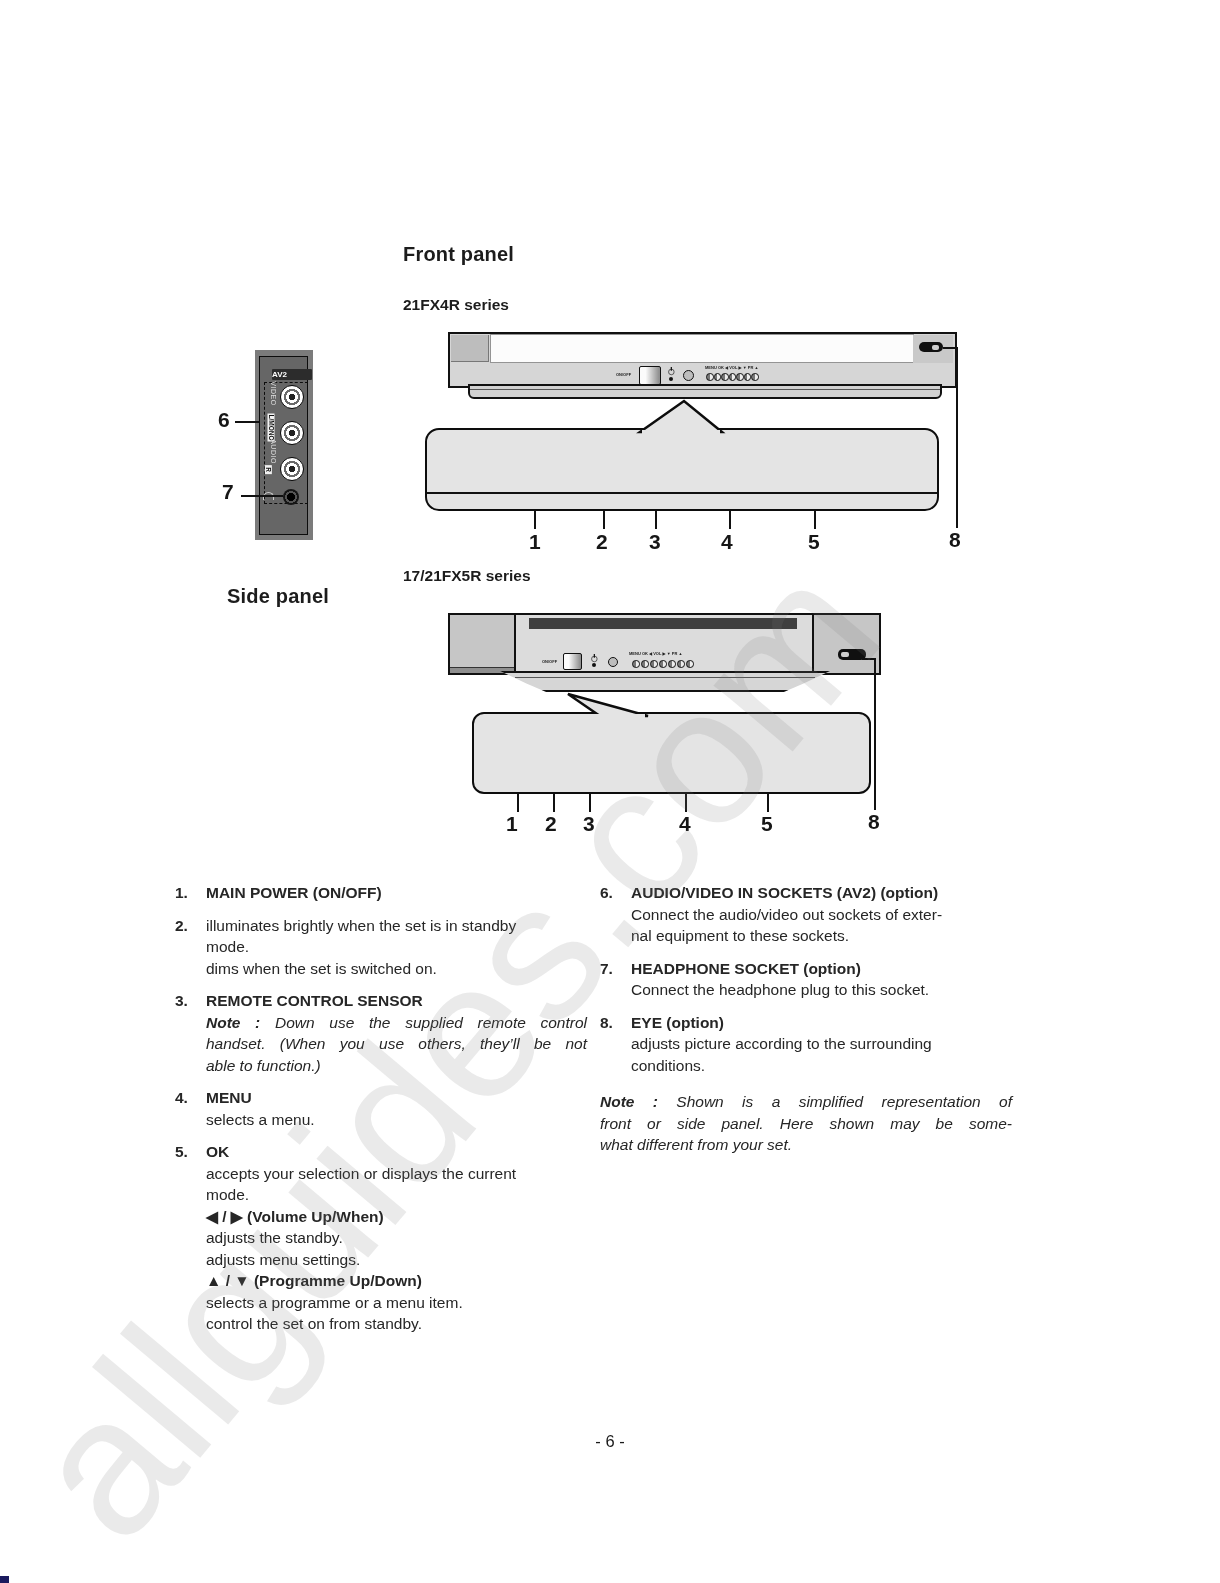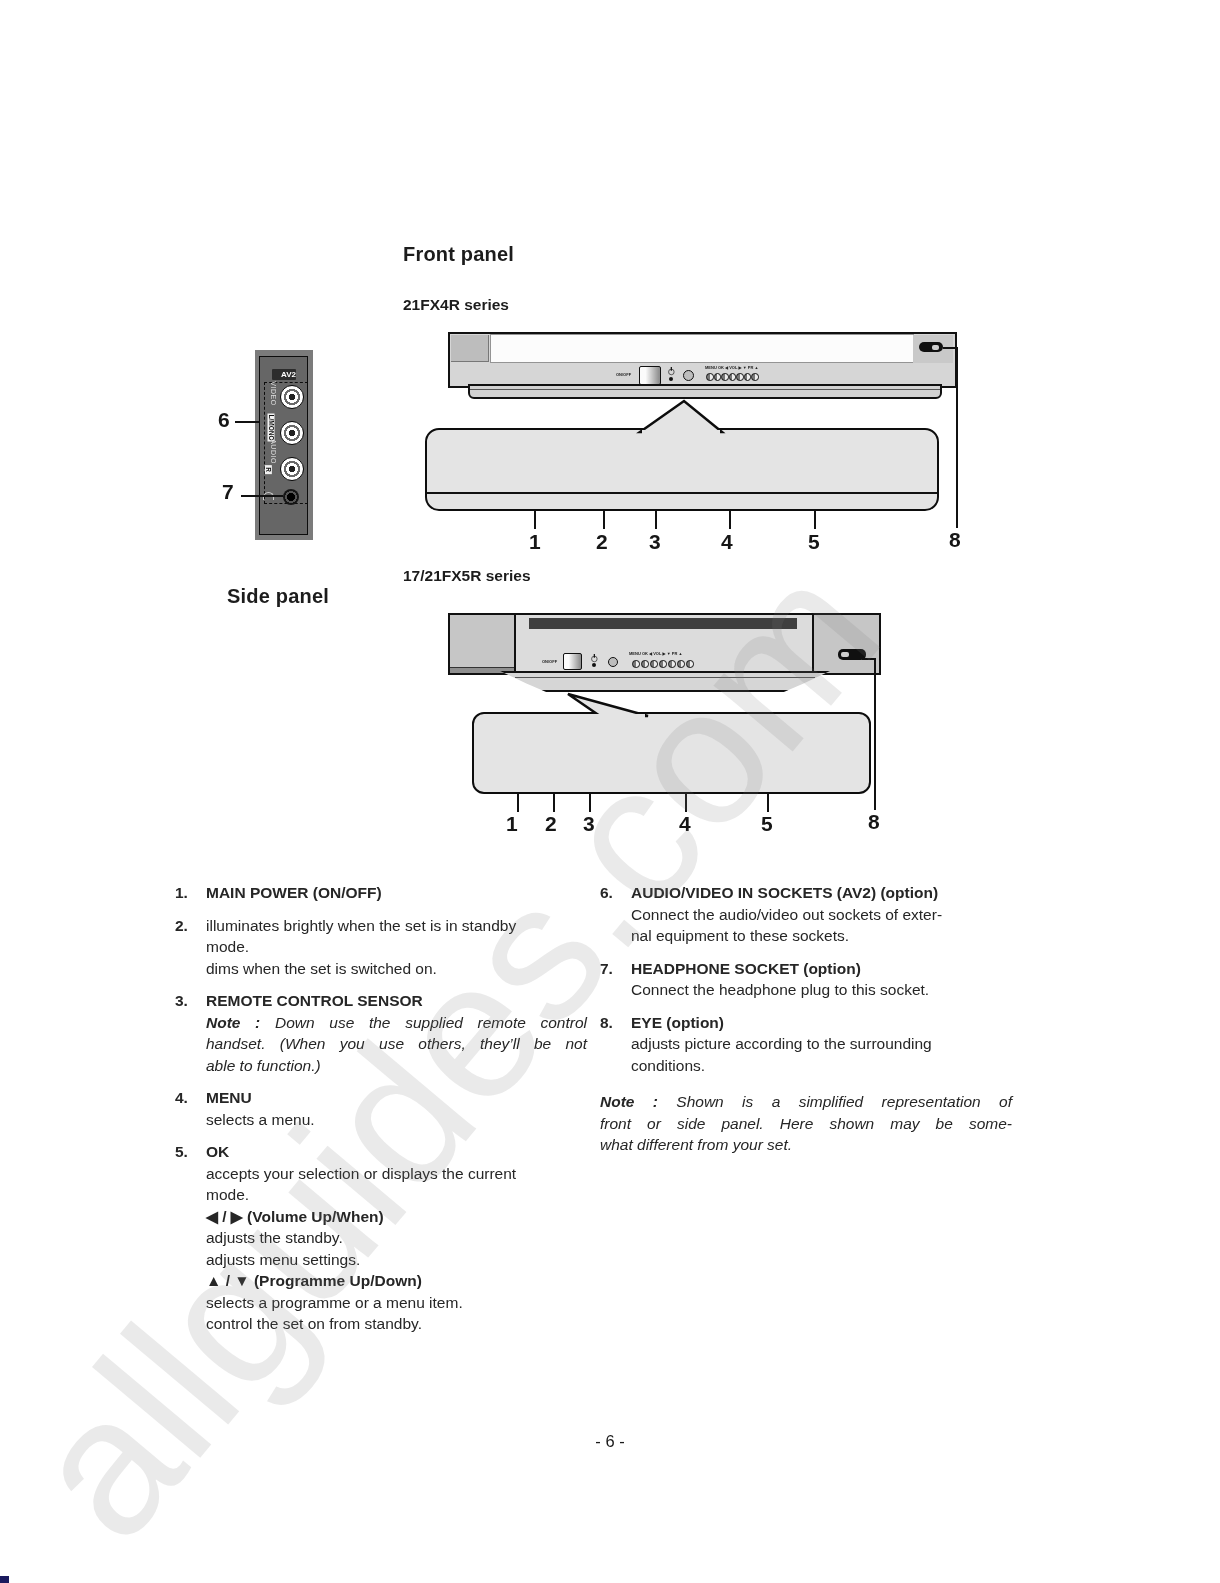--- a/index.html
+++ b/index.html
@@ -62,21 +62,21 @@
 
 <div id="page">
 
   <div class="abs h1" style="left:403px;top:243px;">Front panel</div>
   <div class="abs h2" style="left:403px;top:296px;">21FX4R series</div>
   <div class="abs h2" style="left:403px;top:567px;">17/21FX5R series</div>
   <div class="abs h1" style="left:227px;top:585px;">Side panel</div>
 
   <div class="abs" style="left:255px;top:350px;width:58px;height:190px;background:#7b7b7b;">
     <div class="abs" style="left:4px;top:6px;width:47px;height:177px;background:#666;border:1.5px solid #0c0c0c;"></div>
-    <div class="abs" style="left:17px;top:19px;width:24px;height:11px;background:#2c2c2c;color:#fff;font-size:8px;font-weight:700;text-align:right;line-height:11px;border-radius:1px;">AV2</div>
+    <div class="abs" style="left:17px;top:19px;width:40px;height:11px;background:#2c2c2c;color:#fff;font-size:8px;font-weight:700;text-align:left;line-height:11px;border-radius:1px;">AV2</div>
     <div class="abs" style="left:9px;top:32px;width:42px;height:120px;border:1.5px dashed #0c0c0c;"></div>
 
     <div class="rca" style="left:25px;top:35px;"></div>
     <div class="rca" style="left:25px;top:71px;"></div>
     <div class="rca" style="left:25px;top:107px;"></div>
 
     <div class="abs rot" style="left:6px;top:40px;font-size:7px;color:#ddd;letter-spacing:.5px;">VIDEO</div>
     <div class="abs rot" style="left:2px;top:74px;font-size:6.5px;font-weight:700;background:#f2f2f2;color:#111;padding:0 1px;">L/MONO</div>
     <div class="abs rot" style="left:6px;top:98px;font-size:7px;color:#ddd;letter-spacing:.5px;">AUDIO</div>
     <div class="abs rot" style="left:9px;top:116px;font-size:6.5px;font-weight:700;background:#f2f2f2;color:#111;padding:0 2px;">R</div>

